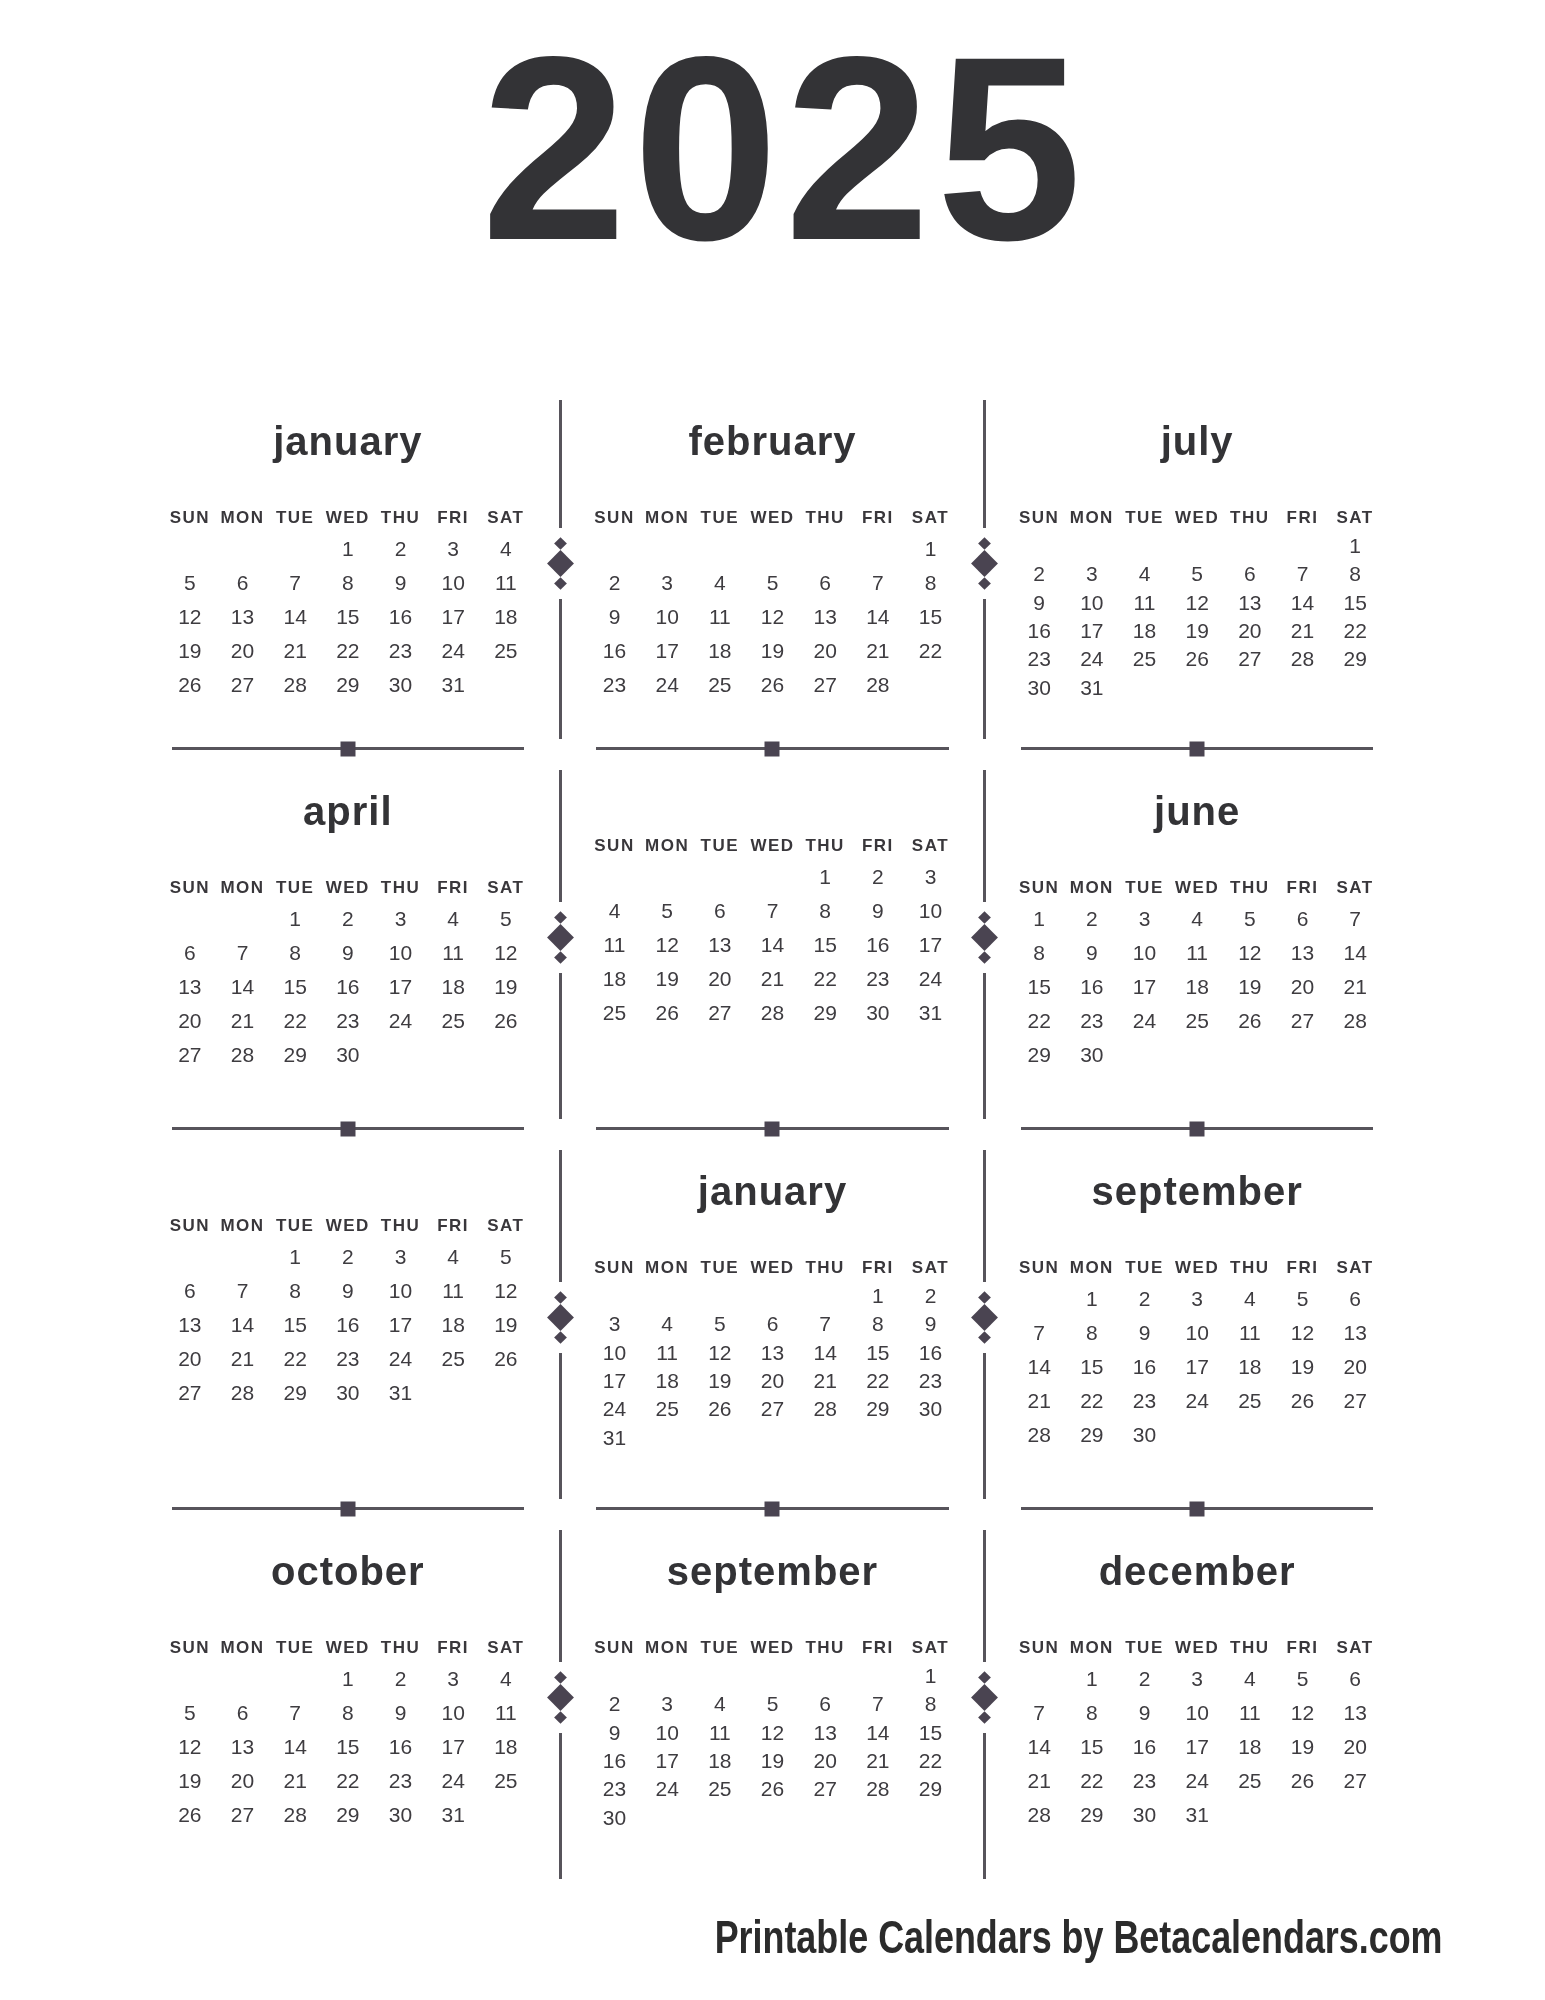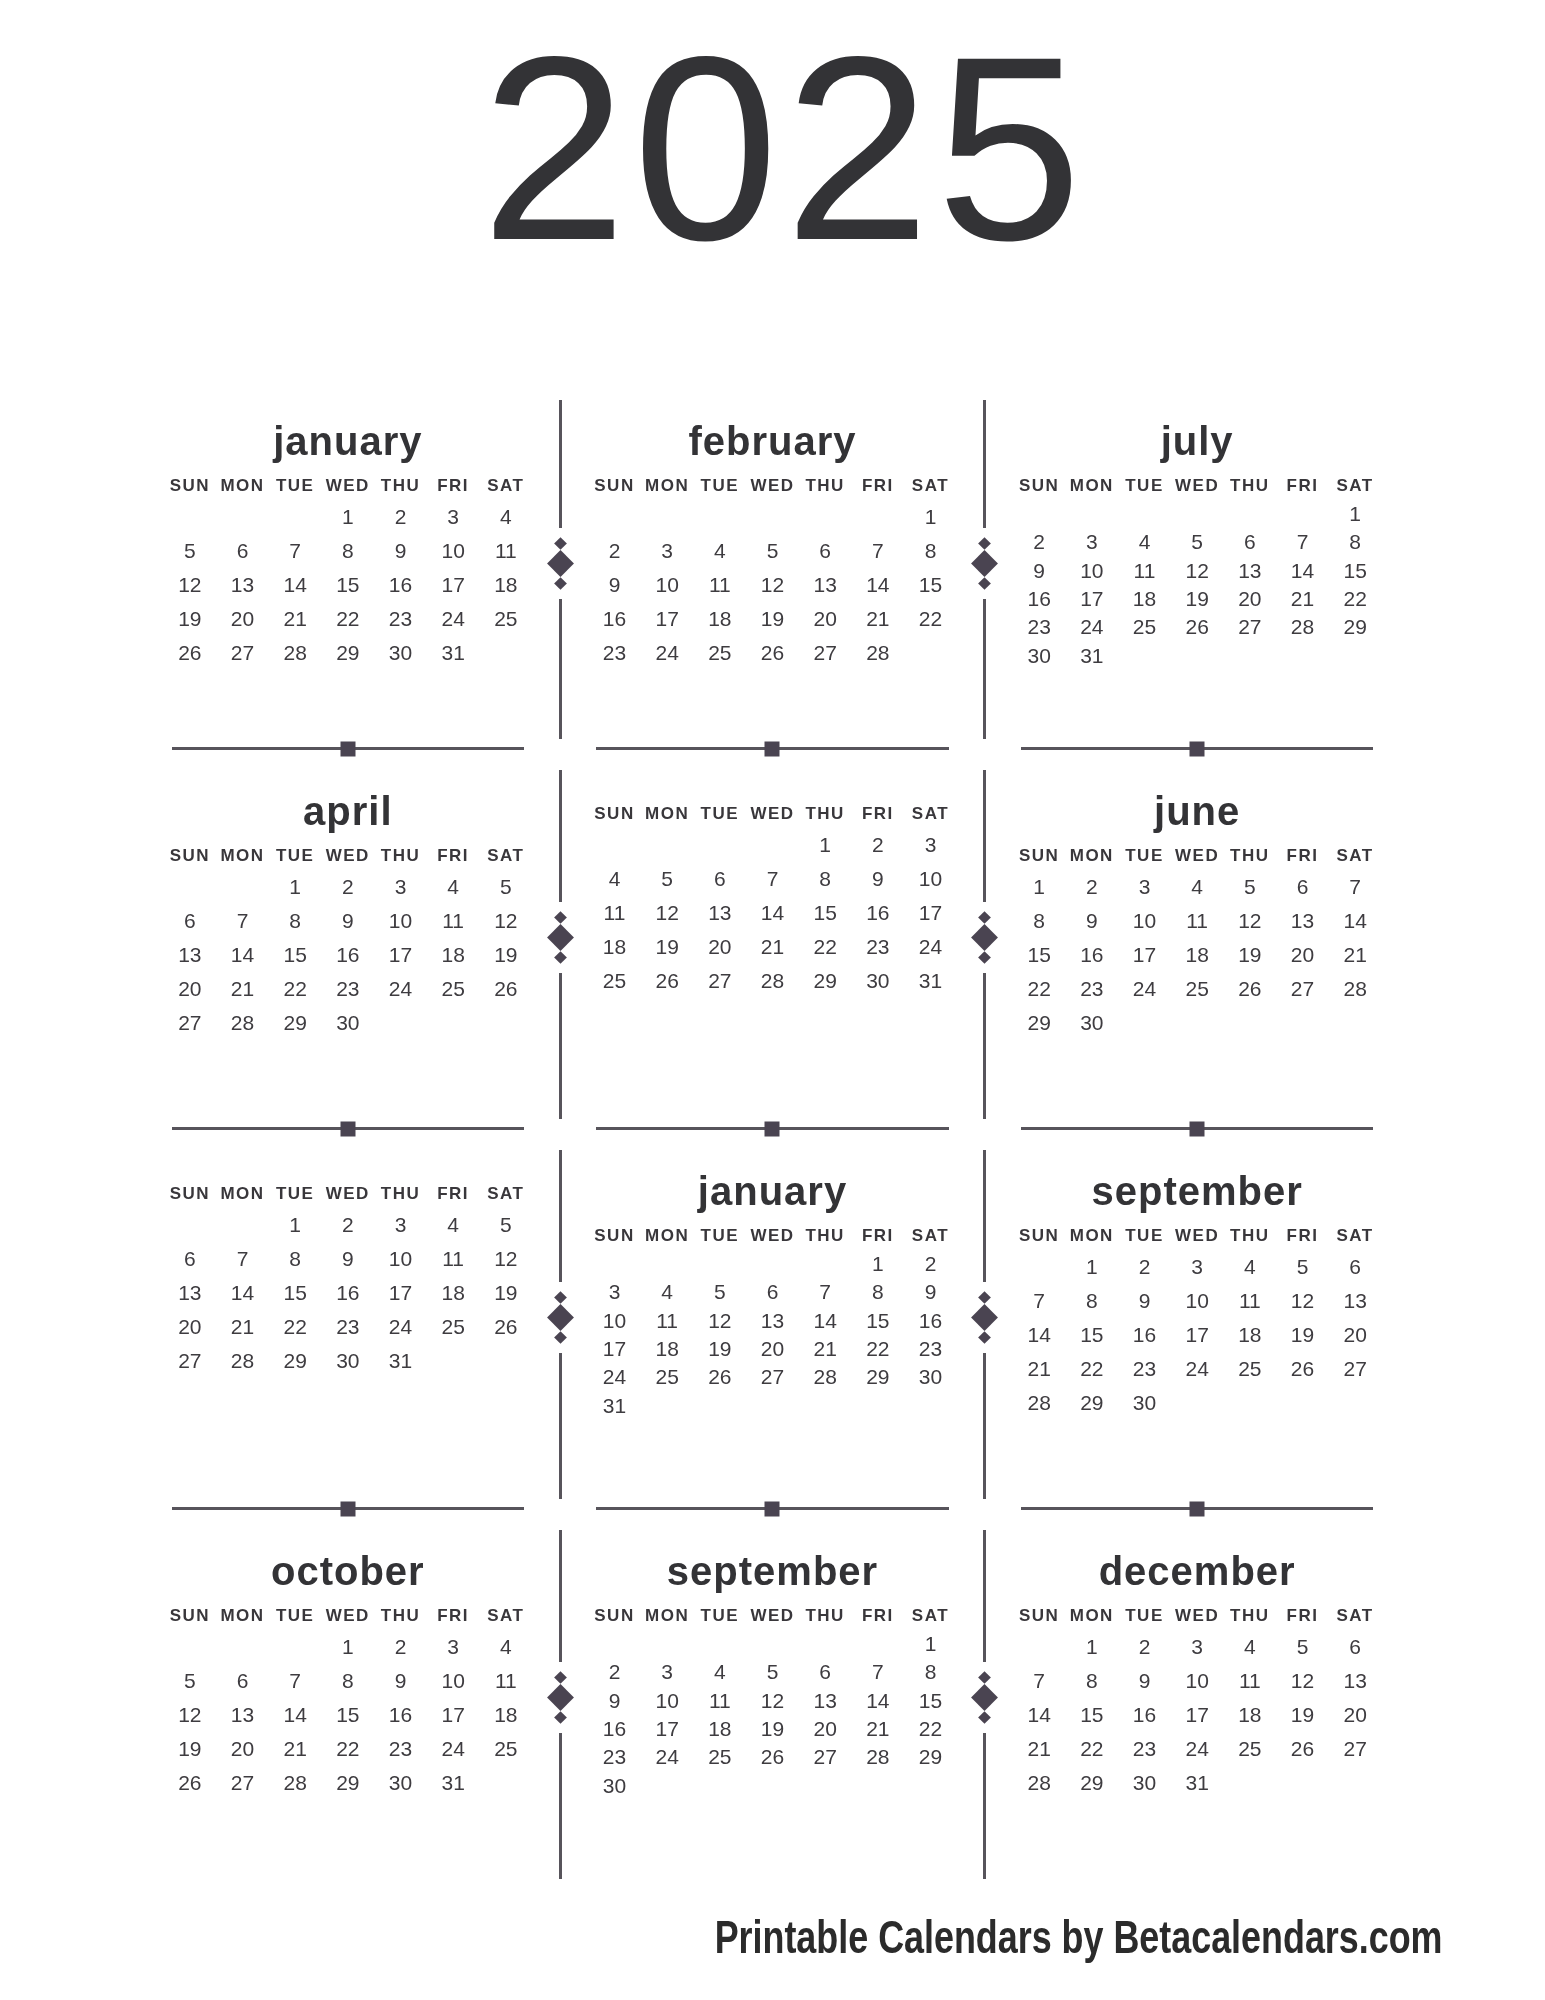--- a/index.html
+++ b/index.html
@@ -4,37 +4,37 @@
 <style>
   html,body{margin:0;padding:0;background:#ffffff;}
   .page{
     position:relative;width:1545px;height:2000px;margin:0 auto;
     background:var(--c-bg,#ffffff);overflow:hidden;
     font-family:"Liberation Sans", sans-serif;
   }
   
   .year{
     margin:18px 0 0;text-align:center;
-    font-size:262px;line-height:1;font-weight:normal;letter-spacing:6px;
+    font-size:262px;line-height:1;font-weight:bold;letter-spacing:6px;
     color:var(--c-title,#333336);
     padding-left:24px;
   }
   
   .grid{
     width:1270px;margin:100px auto 0;
     display:grid;
     grid-template-columns:1fr 4px 1fr 4px 1fr;
     grid-template-rows:367px 3px 377px 3px 377px 3px 377px;
   }
   .month{padding:40px 26px 0;}
   .mtitle{
     font-size:40px;font-weight:bold;line-height:1.05;letter-spacing:1px;
     text-align:center;color:var(--c-title,#333336);
   }
-  .mweek{margin-top:14px;height:20px;display:grid;grid-template-columns:repeat(7,1fr);}
+  .mweek{margin-top:46px;height:20px;display:grid;grid-template-columns:repeat(7,1fr);}
   .mweek span{
     font-size:17px;line-height:20px;font-weight:bold;letter-spacing:1.5px;
     text-align:center;color:var(--c-weekday,#39373b);
   }
   .mdates{margin-top:4px;height:170px;display:grid;grid-template-columns:repeat(7,1fr);}
   .dcell{
     font-size:21px;font-weight:500;text-align:center;align-self:center;
     color:var(--c-date,#3e3c40);
   }
   

